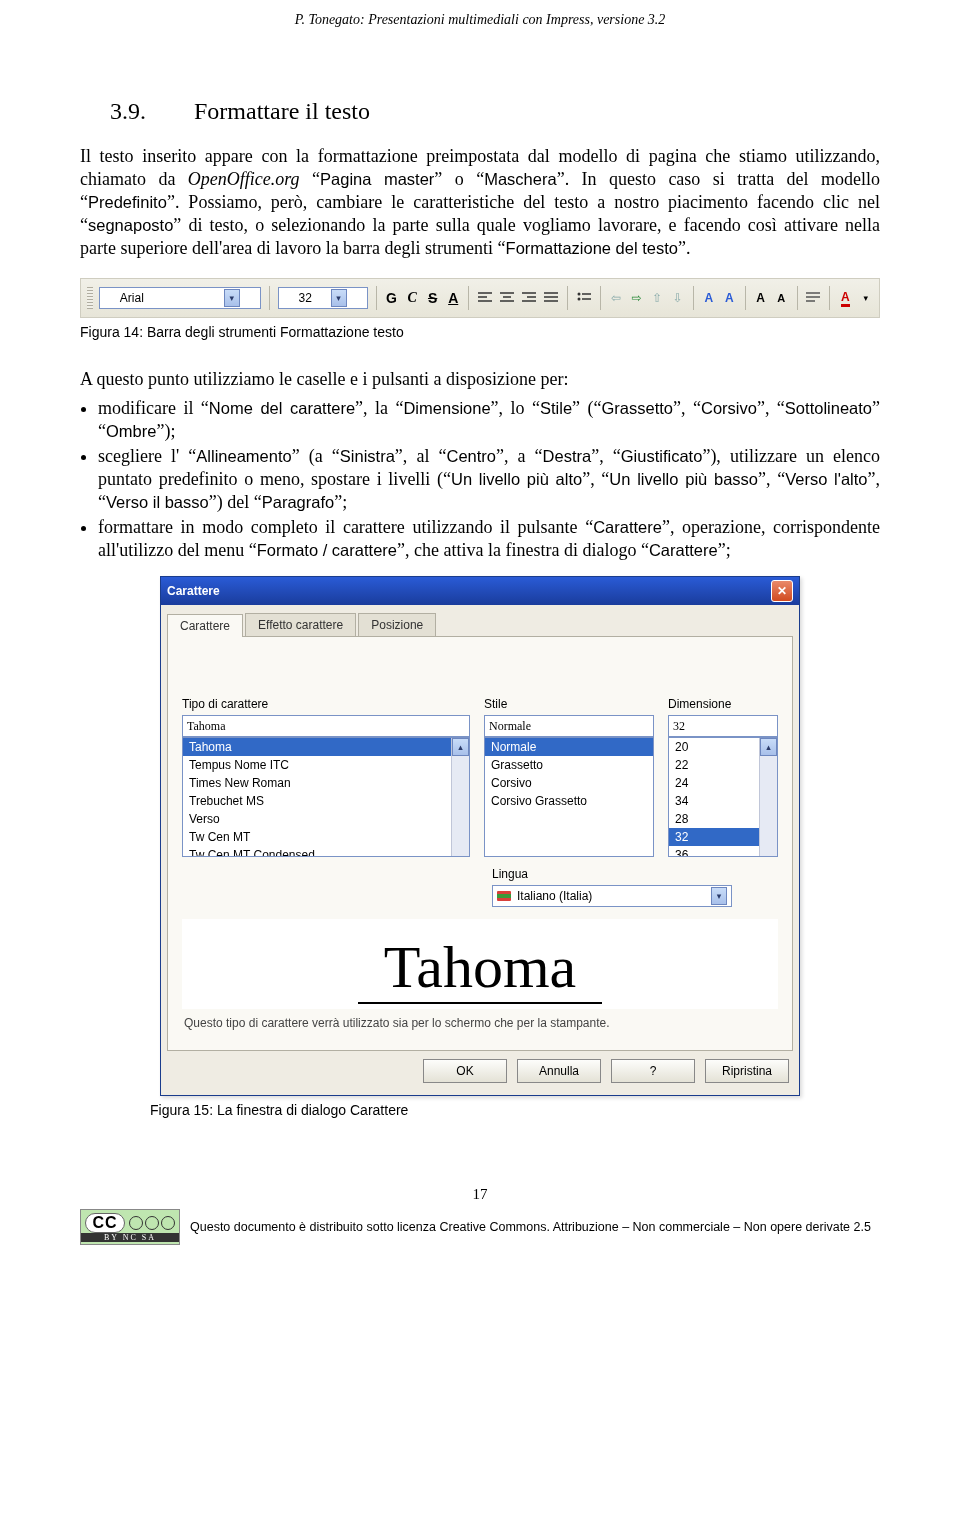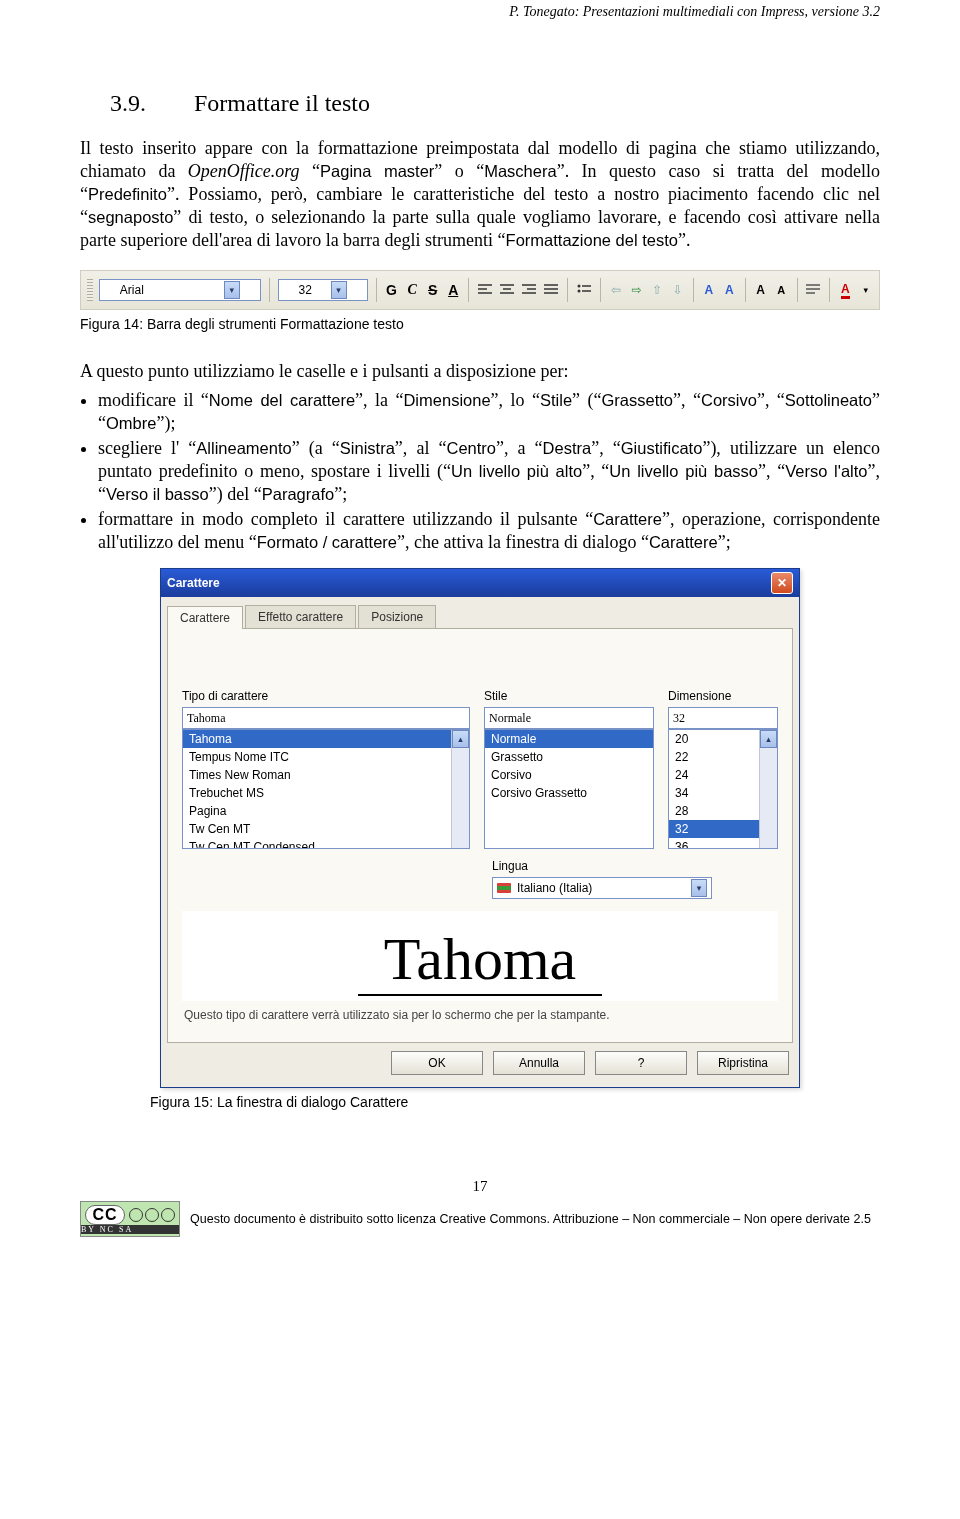--- a/index.html
+++ b/index.html
@@ -10,24 +10,24 @@
     color: #000;
   }
   .page {
     width: 960px;
     margin: 0 auto;
     padding: 0 80px;
     position: relative;
     min-height: 1519px;
   }
   .header {
-    text-align: right;
+    text-align: center;
     font-style: italic;
     font-size: 14px;
-    padding-top: 4px;
+    padding-top: 12px;
   }
   h2.section {
     font-size: 24px;
     font-weight: normal;
     margin: 70px 0 20px 30px;
   }
   p.body {
     font-size: 18px;
     line-height: 1.28;
     margin: 0 0 6px 0;
@@ -101,33 +101,33 @@
   .dialog .col { flex:1; }
   .dialog .col.small { flex:0 0 110px; }
   .dialog .label { margin-bottom:4px; }
   .dialog input.text { width:100%; height:22px; border:1px solid #7a93c6; background:#fff; padding:0 4px; font-family:Tahoma; font-size:12px;}
   .dialog .listbox { width:100%; height:120px; border:1px solid #7a93c6; background:#fff; overflow:hidden; position:relative;}
   .dialog .listbox .scrollbar { position:absolute; right:0; top:0; width:18px; height:100%; background:#e6eaf4; border-left:1px solid #c0c6d8;}
   .dialog .listbox .scrollbar .sbtn { height:18px; background:linear-gradient(#c8dcf8,#a8c0ea); border:1px solid #6d87bf; display:flex; align-items:center; justify-content:center; font-size:9px; color:#2a3b6a;}
   .dialog .listbox .item { padding:2px 6px; }
   .dialog .listbox .item.sel { background:#3169c6; color:#fff; }
   .dialog .langrow { margin-top:10px; }
-  .dialog .langbox { width: 220px; height:22px; border:1px solid #7a93c6; background:#fff; display:flex; align-items:center; padding:0 4px; gap:6px;}
+  .dialog .langbox { width: 240px; height:22px; border:1px solid #7a93c6; background:#fff; display:flex; align-items:center; padding:0 4px; gap:6px;}
   .dialog .langbox .arrow { width:16px; height:18px; margin-left:auto; background:linear-gradient(#c8dcf8,#a8c0ea); border:1px solid #6d87bf; display:flex; align-items:center; justify-content:center; font-size:9px; color:#2a3b6a;}
   .dialog .preview { margin:12px 0 4px 0; height:90px; background:#fff; border:1px solid #fff; display:flex; align-items:flex-end; justify-content:center;}
   .dialog .preview .txt { font-family: Tahoma; font-size:60px; border-bottom:2px solid #000; padding:0 26px; transform:translateY(-4px);}
   .dialog .hint { color:#444; padding:3px 2px 10px 2px; }
   .dialog .btnrow { display:flex; justify-content:flex-end; gap:10px; padding: 8px 10px 12px 0;}
-  .dialog .dbtn { width:92px; height:24px; border:1px solid #888; background:linear-gradient(#fdfdfb,#e4e2d6); display:flex; align-items:center; justify-content:center;}
+  .dialog .dbtn { width:84px; height:24px; border:1px solid #888; background:linear-gradient(#fdfdfb,#e4e2d6); display:flex; align-items:center; justify-content:center;}
 
   .footer-num { text-align:center; font-size:15px; margin-top: 68px; }
   .footer-line { display:flex; align-items:center; gap:10px; margin-top:6px; padding-bottom:16px;}
   .cc-badge { width:100px; height:36px; border:1px solid #888; background:#bfe6b0; display:flex; flex-direction:column; align-items:center; justify-content:center; font-size:9px;}
   .cc-badge .cc { font-family:Arial; font-weight:bold; font-size:16px; letter-spacing:1px; color:#000; background:#fff; border:1px solid #666; border-radius:10px; padding:0 6px;}
-  .cc-badge .row { background:#333; color:#fff; width:100%; font-size:8px; letter-spacing:2px;}
+  .cc-badge .row { background:#333; color:#fff; width:100%; text-align:center; font-size:8px; letter-spacing:2px;}
   .footer-text { font-size:12.5px; font-family: Arial, sans-serif; }
   .abc { display:inline-block; width:14px; height:10px; background:linear-gradient(#d8403a 33%, #3a9a3a 33% 66%, #d8403a 66%); border-radius:1px;}
 </style>
 </head>
 <body>
 
 <div class="page">
   <div class="header">P. Tonegato: Presentazioni multimediali con Impress, versione 3.2</div>
 
   <h2 class="section">3.9.  Formattare il testo</h2>
@@ -258,21 +258,21 @@
     <div class="panel">
       <div class="row3">
         <div class="col">
           <div class="label">Tipo di carattere</div>
           <input class="text" value="Tahoma" style="">
           <div class="listbox">
             <div class="item sel">Tahoma</div>
             <div class="item">Tempus Nome ITC</div>
             <div class="item">Times New Roman</div>
             <div class="item">Trebuchet MS</div>
-            <div class="item">Pagina</div>
+            <div class="item">Verso</div>
             <div class="item">Tw Cen MT</div>
             <div class="item">Tw Cen MT Condensed</div>
             <div class="scrollbar">
                 <div class="sbtn">▴</div>
                 <div style="flex:1"></div>
               </div>
           </div>
         </div>
         <div class="col" style="flex:0 0 170px">
           <div class="label">Stile</div>

